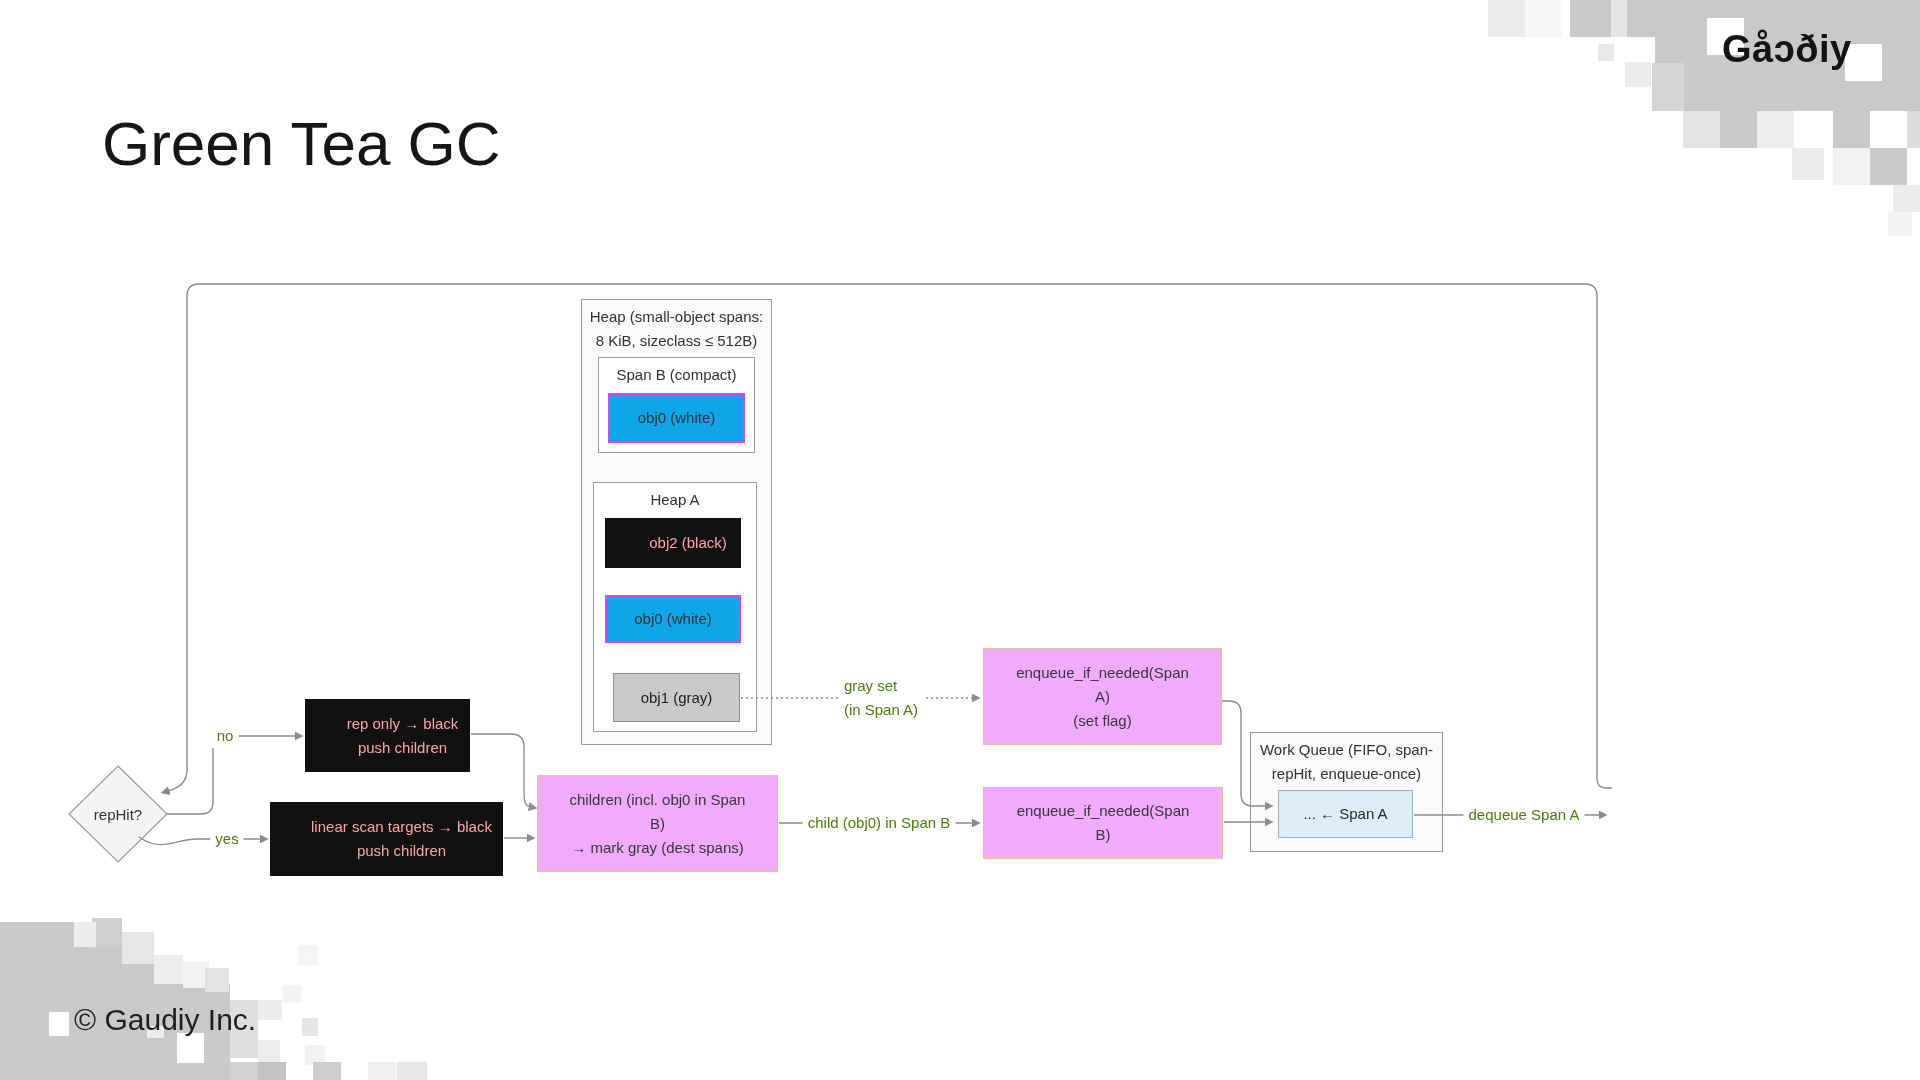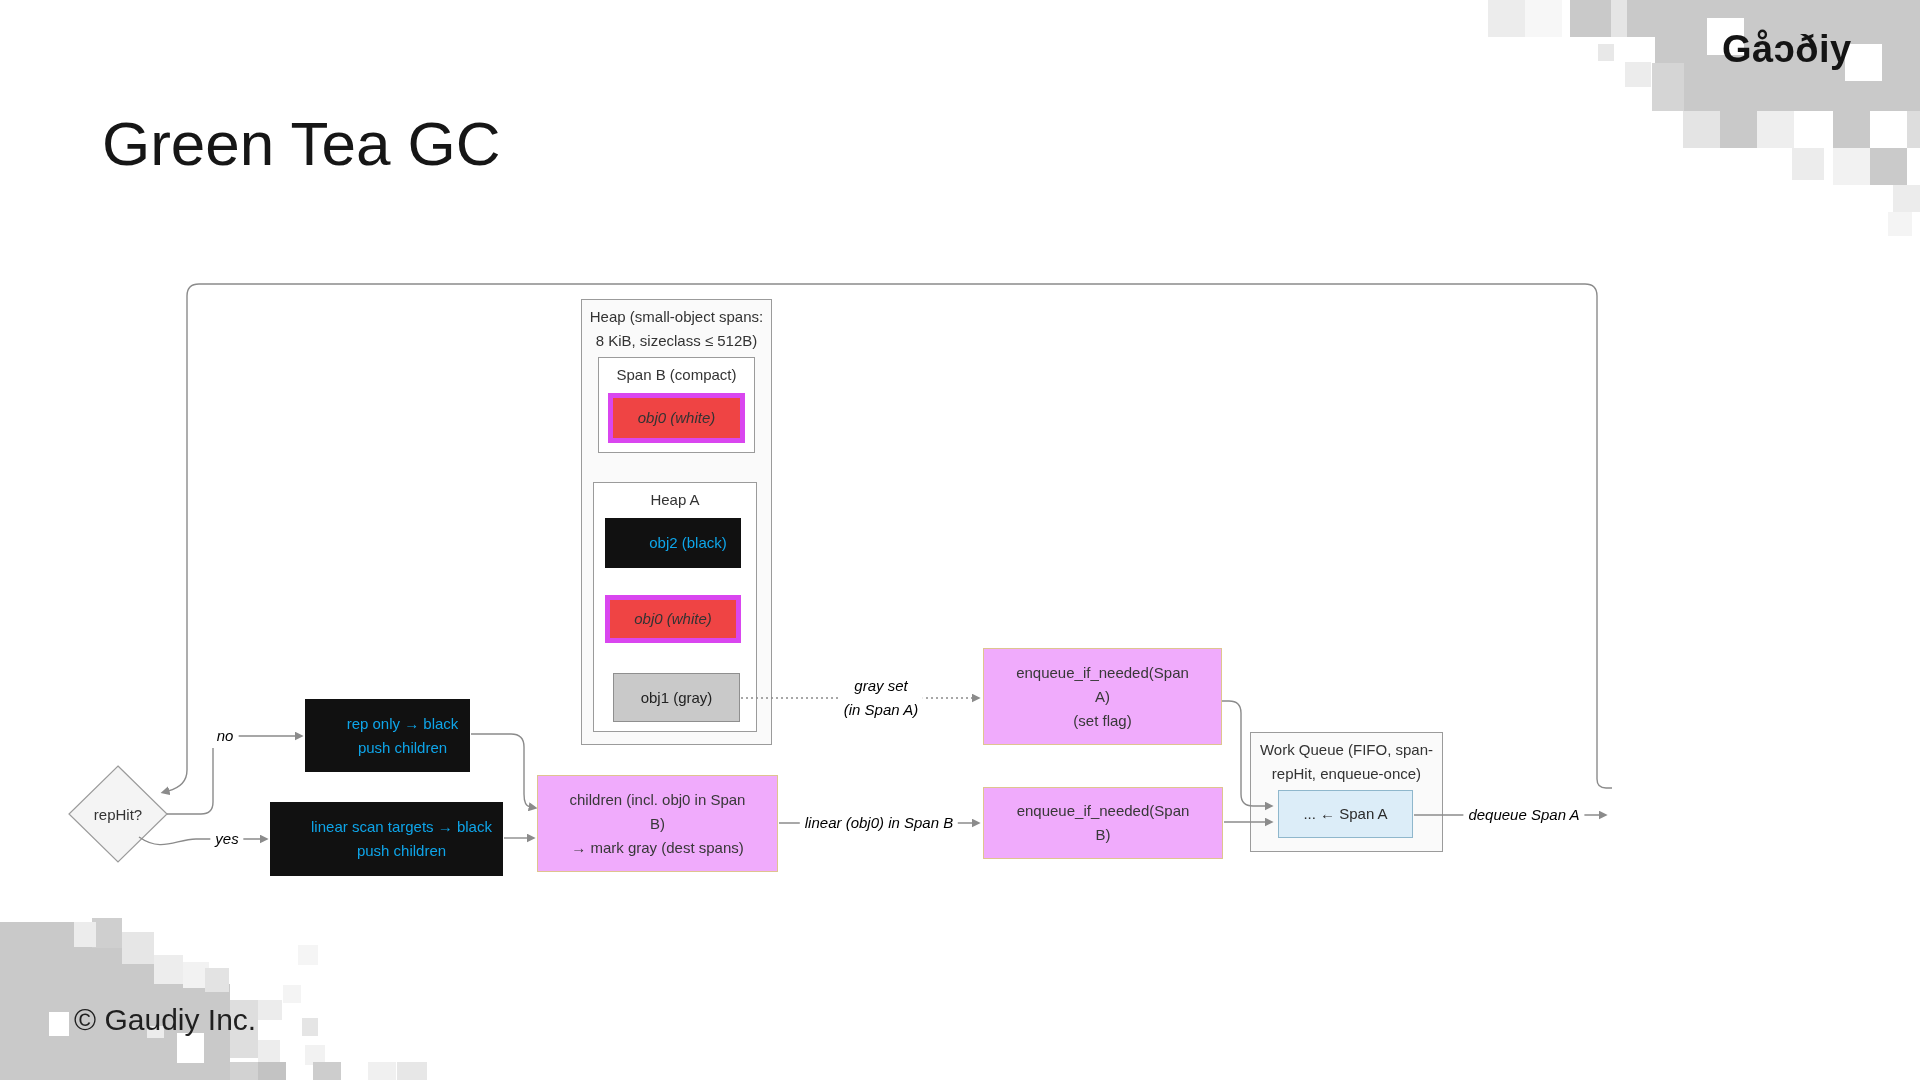--- a/index.html
+++ b/index.html
@@ -8,28 +8,28 @@
   .px{position:absolute;}
   .title{position:absolute;left:86px;top:92px;margin:16px;font-size:62px;font-weight:500;
          color:#161616;letter-spacing:0;}
   .logo{position:absolute;left:1722px;top:28px;font-size:38px;font-weight:700;color:#141414;
         letter-spacing:.5px;}
   .copyright{position:absolute;left:74px;top:1003px;font-size:30px;color:#1f1f1f;}
   .node{position:absolute;display:flex;flex-direction:column;align-items:center;justify-content:center;
         text-align:center;font-size:15px;line-height:24px;box-sizing:border-box;}
   .outline{background:#ffffff;border:1px solid #9b9b9b;justify-content:flex-start;padding-top:5px;}
   .heap-bg{background:#fafafa;}
-  .black-node{background:#111111;color:#0ea5e9;padding-left:30px;}
+  .black-node{background:#111111;color:#fca5a5;padding-left:30px;}
   .yellow-node{background:#f0abfc;border:1px solid #dfc48f;color:#383838;}
   .gray-node{background:#c9c9c9;border:1px solid #8f8f8f;color:#222;}
   .blue-node{background:#dcedf8;border:1px solid #8fb7cc;color:#2b2b2b;}
-  .obj-white{background:#ef4444;border:5px solid #d946ef;font-style:italic;}
+  .obj-white{background:#0ea5e9;border:2px solid #d946ef;}
   .connectors{position:absolute;left:0;top:0;}
   .edge-label{position:absolute;transform:translate(-50%,-50%);background:#ffffff;padding:0 5px;
-              font-size:15px;line-height:24px;color:#000000;white-space:nowrap;text-align:center;font-style:italic;}
+              font-size:15px;line-height:24px;color:#4d7c0f;white-space:nowrap;}
   .diamond-label{position:absolute;transform:translate(-50%,-50%);font-size:15px;color:#333;
                  white-space:nowrap;text-align:right;}
 </style>
 </head>
 <body>
 
 <div class="canvas">
 
   <div id="mosaic-layer">
       <div class="px" style="left: 1488px; top: 0px; width: 37px; height: 37px; background: rgb(236, 236, 236);"></div>
@@ -161,21 +161,21 @@
       <path d="M1222,701 H1229 Q1241,701 1241,713 V794 Q1241,806 1253,806 H1266" marker-end="url(#arr)"></path>
       <path d="M1224,822 H1266" marker-end="url(#arr)"></path>
       <path d="M1414,815 H1600" marker-end="url(#arr)"></path>
     </g>
   </svg>
 
   <div class="diamond-label" style="left:118px;top:814px;">repHit?</div>
 
   <div class="edge-label" style="left:225px;top:736px;">no</div>
   <div class="edge-label" style="left:227px;top:839px;">yes</div>
-  <div class="edge-label" style="left:879px;top:823px;">linear (obj0) in Span B</div>
+  <div class="edge-label" style="left:879px;top:823px;">child (obj0) in Span B</div>
   <div class="edge-label" style="left:881px;top:698px;">
     <div>gray set</div>
     <div>(in Span A)</div>
   </div>
   <div class="edge-label" style="left:1524px;top:815px;">dequeue Span A</div>
 
   <div class="copyright">© Gaudiy Inc.</div>
 
 </div>
 

